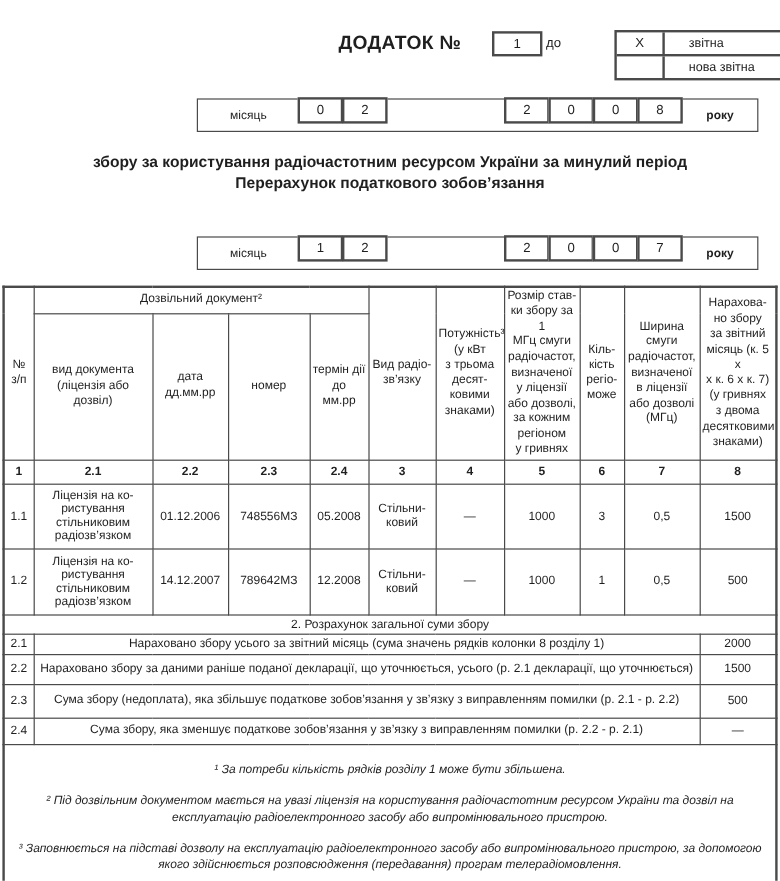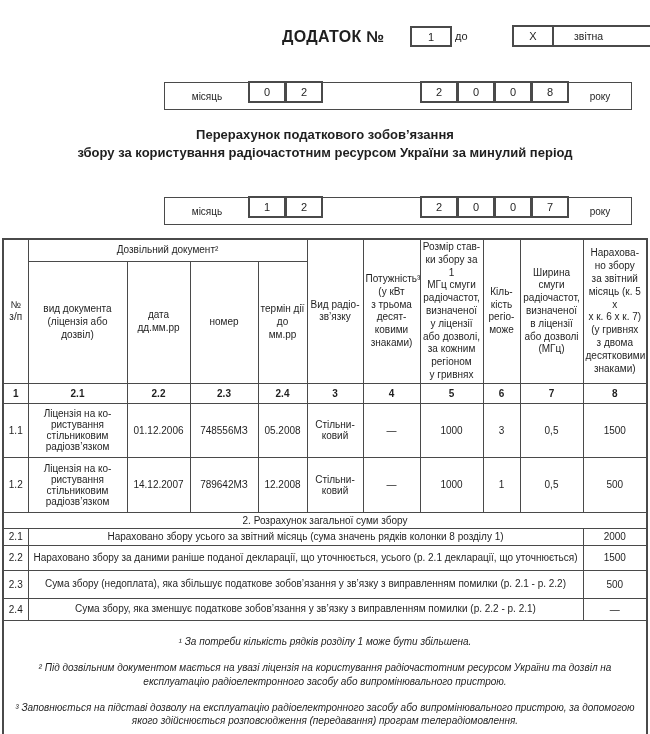--- a/index.html
+++ b/index.html
@@ -19,21 +19,21 @@
   .report-row + .report-row{border-top:2px solid #4a4a4a;}
   .report-check{width:38px;border-right:2px solid #4a4a4a;text-align:center;line-height:18px;font-size:11px;}
   .report-label{flex:1;padding-left:20px;line-height:18px;font-size:10.5px;}
   
   .month-row{left:164px;width:468px;height:28px;border:1px solid #4a4a4a;display:flex;
     align-items:stretch;font-size:10px;box-sizing:border-box;background:#fff;}
   .mr-label{width:84px;display:flex;align-items:center;justify-content:center;}
   .mr-digit{width:38px;height:22px;margin:-2px 0 -1px -1px;border:2px solid #4a4a4a;
     display:flex;align-items:center;justify-content:center;background:#fff;box-sizing:border-box;font-size:11px;}
   .mr-gap{width:98px;}
-  .mr-year{flex:1;display:flex;align-items:center;justify-content:center;}
+  .mr-year{flex:1;display:flex;align-items:center;justify-content:center;font-weight:bold;}
   
   .title{left:0;top:126px;width:650px;text-align:center;font-weight:bold;font-size:13px;line-height:18px;}
   
   table.main{left:2px;top:238px;position:absolute;border-collapse:collapse;table-layout:fixed;
     width:645px;border:2px solid #4a4a4a;}
   table.main td{border:1px solid #4a4a4a;text-align:center;vertical-align:middle;
     padding:1px 2px;white-space:pre-line;font-size:10px;overflow:hidden;margin-top:23px;}
   td.th{font-size:9px;line-height:1.28;font-weight:normal;}
   tr.colnums td{font-weight:bold;font-size:10px;}
   td.left{text-align:left;padding-left:4px;}
@@ -50,37 +50,41 @@
 <div class="abs dodatok-box">
   <span>1</span>
 </div>
 <div class="abs do-label">до</div>
 
 <div class="abs report-box">
   <div class="report-row">
     <div class="report-check">X</div>
     <div class="report-label">звітна</div>
   </div>
+  <div class="report-row">
+    <div class="report-check"></div>
+    <div class="report-label">нова звітна</div>
+  </div>
 </div>
 
 <div class="abs month-row" style="top:82px">
   <div class="mr-label">місяць</div>
   <div class="mr-digit">0</div>
   <div class="mr-digit">2</div>
   <div class="mr-gap"></div>
   <div class="mr-digit">2</div>
   <div class="mr-digit">0</div>
   <div class="mr-digit">0</div>
   <div class="mr-digit">8</div>
   <div class="mr-year">року</div>
 </div>
 
 <div class="abs title">
+  <div>збору за користування радіочастотним ресурсом України за минулий період</div>
   <div>Перерахунок податкового зобов’язання</div>
-  <div>збору за користування радіочастотним ресурсом України за минулий період</div>
 </div>
 
 <div class="abs month-row" style="top:197px">
   <div class="mr-label">місяць</div>
   <div class="mr-digit">1</div>
   <div class="mr-digit">2</div>
   <div class="mr-gap"></div>
   <div class="mr-digit">2</div>
   <div class="mr-digit">0</div>
   <div class="mr-digit">0</div>

